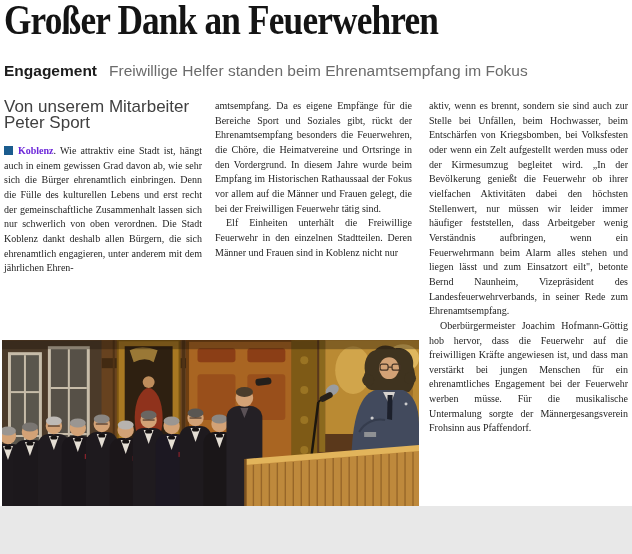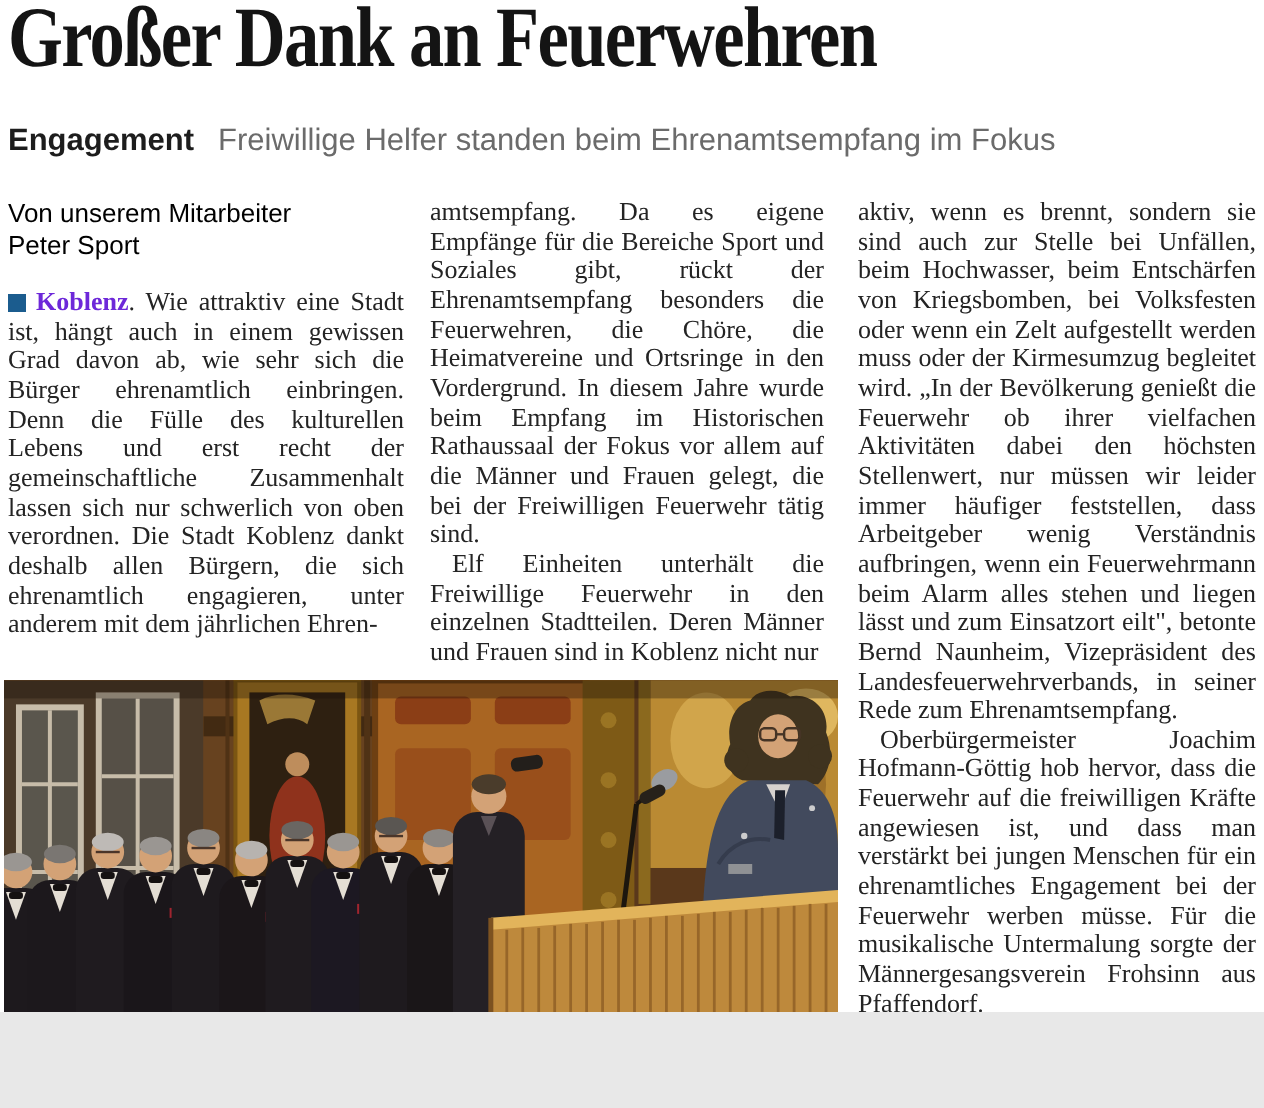--- a/index.html
+++ b/index.html
@@ -21,25 +21,25 @@
   .subhead{
     position:absolute;left:4px;top:62px;
     font-size:15.5px;line-height:18px;color:#6b6b6b;white-space:nowrap;
   }
   .subhead .kicker{font-weight:700;color:#1d1d1d;margin-right:12px;}
   .col{position:absolute;top:99px;}
   .col1{left:4px;width:198px;}
   .col2{left:215px;width:197px;}
   .col3{left:429px;width:199px;}
   .byline{
-    font-size:13px;line-height:15.5px;color:#000000;margin:0 0 14px 0;
+    font-size:17px;line-height:15.5px;color:#404040;margin:0 0 14px 0;
   }
   .bodytext{
     font-family:"Liberation Serif","DejaVu Serif",serif;
-    font-size:13px;line-height:14.65px;color:#242424;
+    font-size:10px;line-height:14.65px;color:#242424;
     text-align:justify;margin:0;
   }
   .bodytext b{color:#6d28d9;margin-top:28px;}
   .indent{text-indent:11px;}
   .loc-square{
     display:inline-block;width:9px;height:9px;
     margin-right:5px;position:relative;top:0.5px;
   }
   .photo{
     position:absolute;left:2px;top:340px;width:417px;height:182px;

